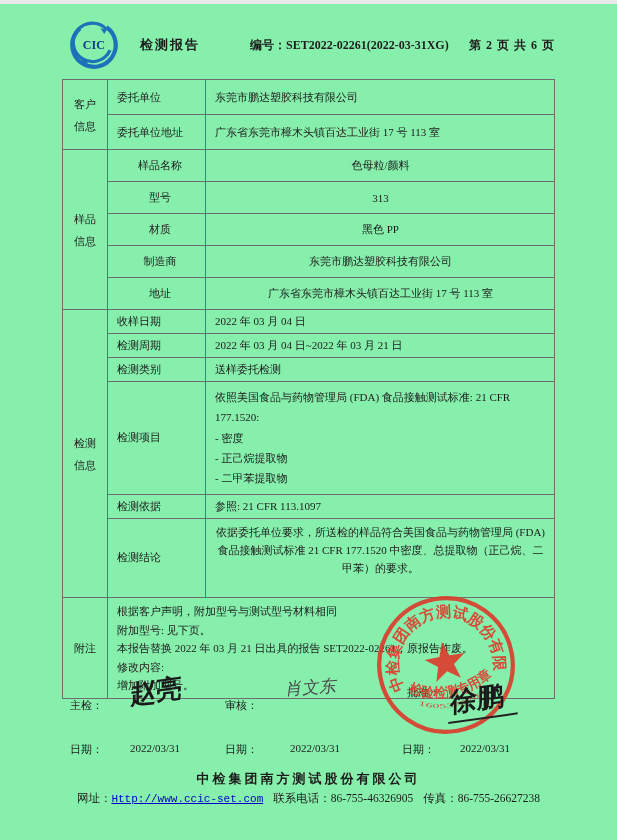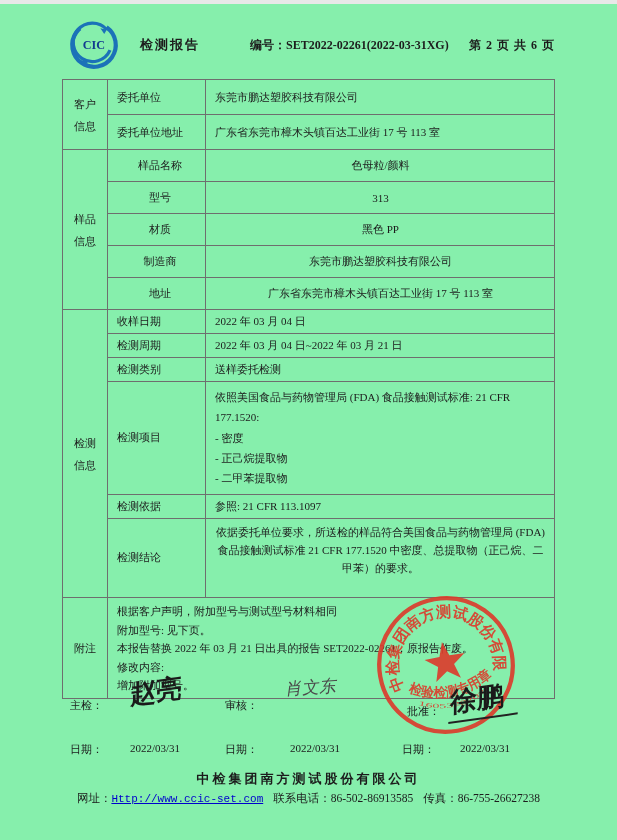--- a/index.html
+++ b/index.html
@@ -34,21 +34,21 @@
   .sigzone .lab { position:absolute; white-space:nowrap; }
   .sig { display:inline-block; font-weight:bold; color:#1a1a1a;
          transform:rotate(-8deg) skewX(-8deg); white-space:nowrap; }
   .sig1 { position:absolute; left:68px;  top:8px;  font-size:26px; }
   .sig2 { position:absolute; left:224px; top:10px; font-size:17px; font-weight:normal; color:#4a4a4a;
           transform:rotate(-4deg) skewX(-12deg); }
   .sig3 { position:absolute; left:386px; top:14px; font-size:27px; z-index:6;
           border-bottom:2px solid #222; padding:0 14px 1px 2px; }
   .lbl-zj { left:8px;  top:32px; }
   .lbl-sh { left:163px; top:32px; }
-  .lbl-pz { left:345px; top:38px; }
+  .lbl-pz { left:345px; top:19px; }
   .d-lab1 { left:8px;   top:76px; }  .d-val1 { left:68px;  top:76px; }
   .d-lab2 { left:163px; top:76px; }  .d-val2 { left:228px; top:76px; }
   .d-lab3 { left:340px; top:76px; }  .d-val3 { left:398px; top:76px; }
   
   .stamp { position:absolute; left:375px; top:590px; width:142px; height:142px;
            z-index:5; opacity:.9; transform:rotate(-10deg); pointer-events:none; }
   
   .ftr { position:absolute; left:0; top:766px; width:617px; text-align:center; }
   .ftr .co { font-size:13px; font-weight:bold; letter-spacing:3px; }
   .ftr .l2 { font-size:11.5px; margin-top:5px; }
@@ -181,16 +181,16 @@
     <text font-size="19" font-weight="bold" fill="#dd3a2b" font-family="'Liberation Serif',serif">
       <textPath href="#arcSeal" startOffset="4" textLength="126" lengthAdjust="spacingAndGlyphs">检验检测专用章</textPath>
     </text>
     <text font-size="9" fill="#dd3a2b" font-family="'Liberation Serif',serif">
       <textPath href="#arcSerial" startOffset="18" textLength="100" lengthAdjust="spacingAndGlyphs">1605320207</textPath>
     </text>
   </svg>
 
   <div class="ftr">
     <div class="co">中检集团南方测试股份有限公司</div>
-    <div class="l3"><span>网址：</span><a href="#" class="url">Http://www.ccic-set.com</a><span class="sp"></span><span>联系电话：</span><span>86-502-86913585</span><span class="sp"></span><span>传真：</span><span>86-755-26627238</span></div>
+    <div class="l3"><span>网址：</span><a href="#" class="url">Http://www.ccic-set.com</a><span class="sp"></span><span>联系电话：</span><span>86-755-46326905</span><span class="sp"></span><span>传真：</span><span>86-755-26627238</span></div>
   </div>
 
 </div>
 
 </body></html>

